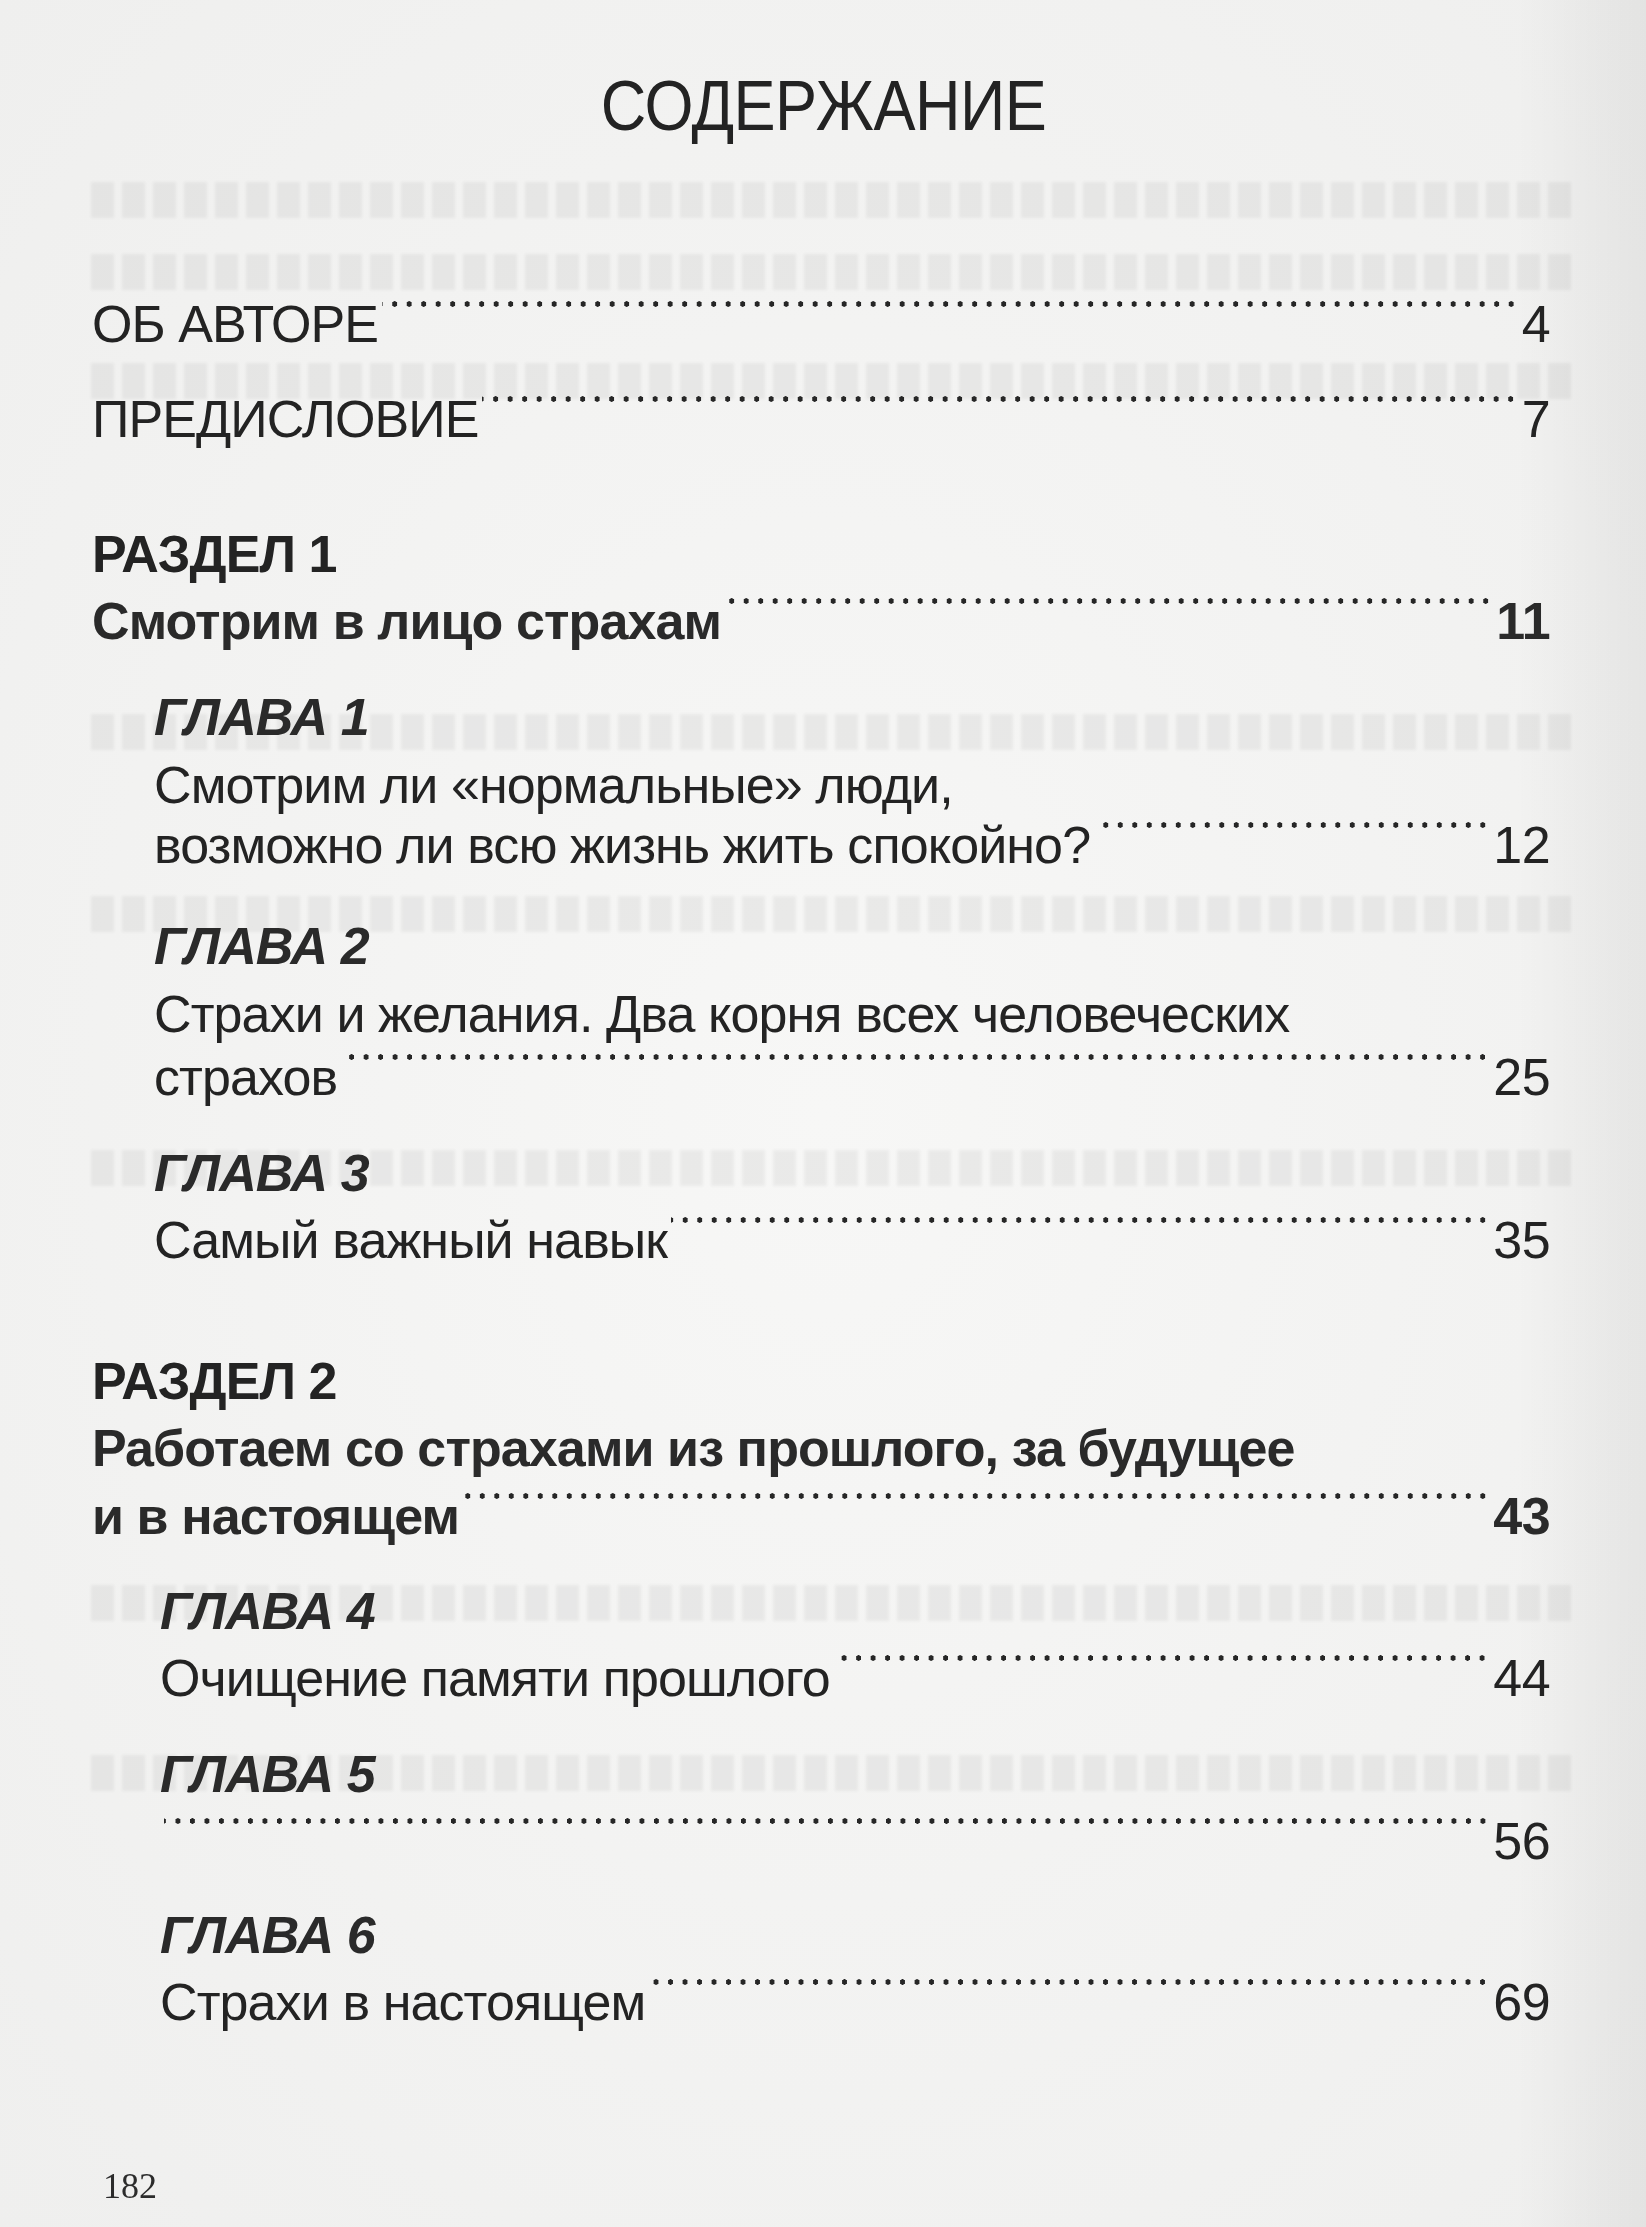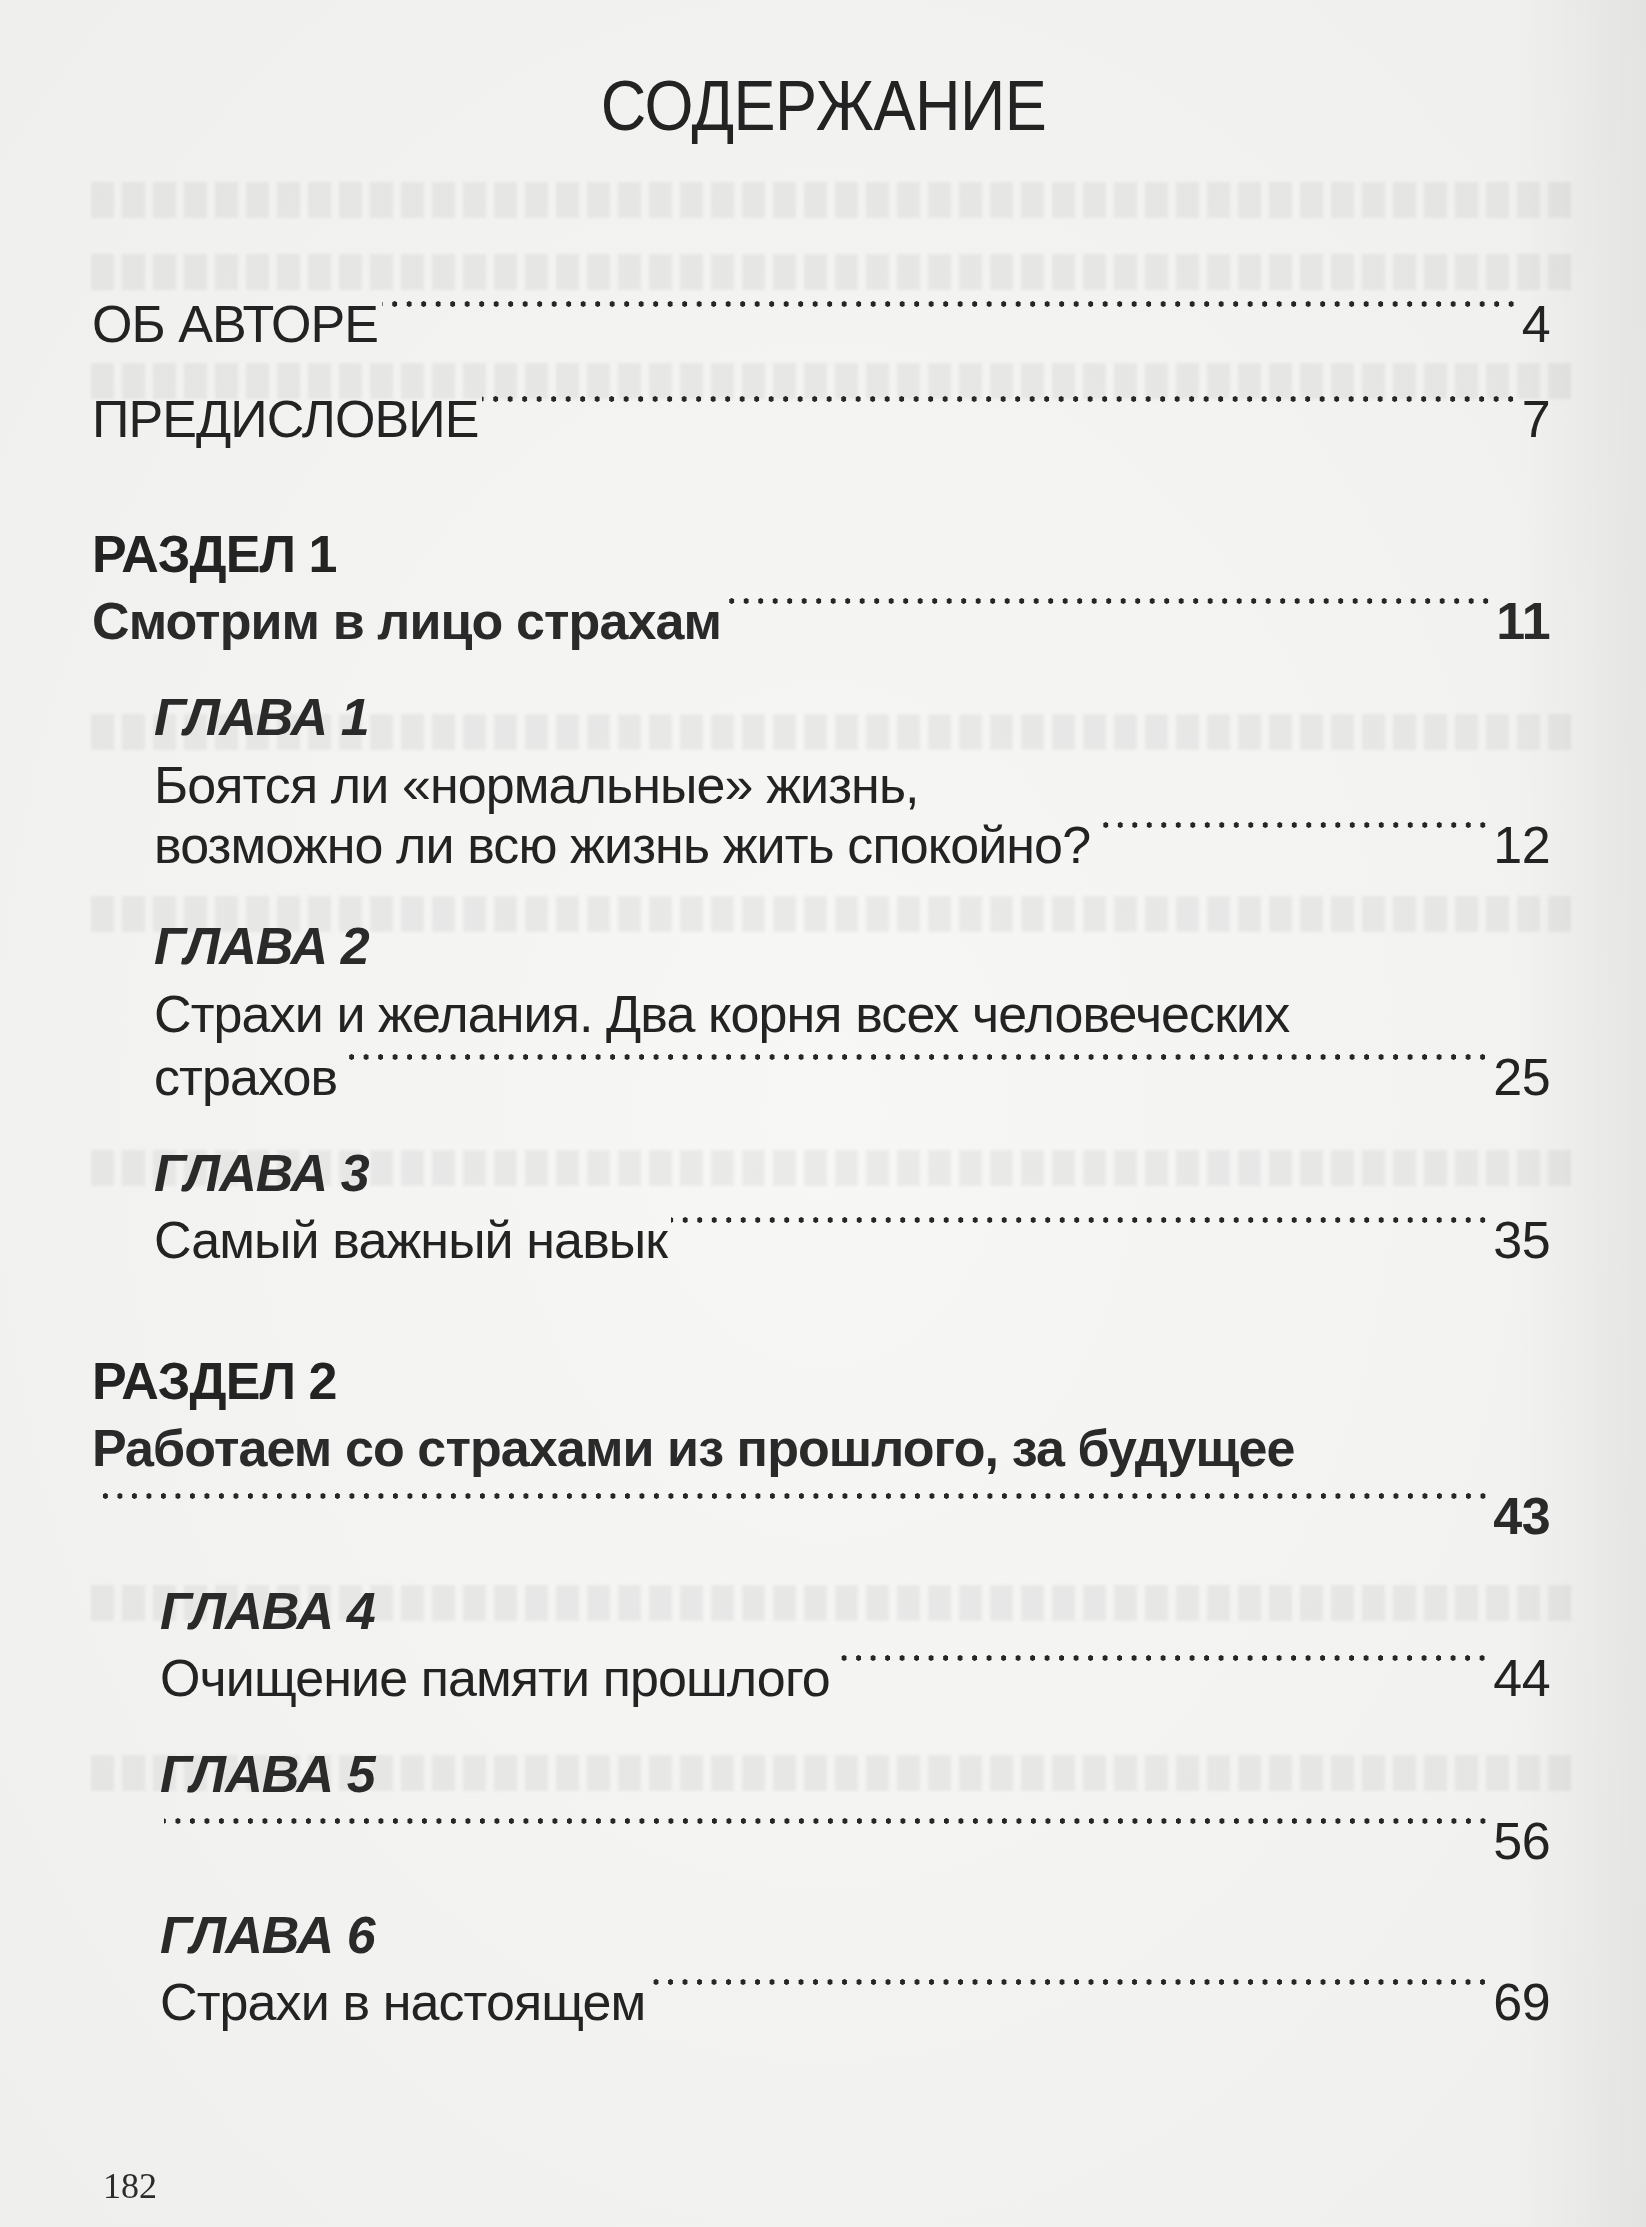--- a/index.html
+++ b/index.html
@@ -86,21 +86,21 @@
 <div class="line l0 semibold" style="top:595px">
   <span class="txt">Смотрим в лицо страхам</span>
   <span class="leader"></span>
   <span class="pg">11</span>
 </div>
 
 <div class="line l1 chap" style="top:691px">
   <span class="txt">ГЛАВА 1</span>
 </div>
 <div class="line l1" style="top:759px">
-  <span class="txt">Боятся ли «нормальные» жизнь,</span>
+  <span class="txt">Смотрим ли «нормальные» люди,</span>
 </div>
 <div class="line l1" style="top:819px">
   <span class="txt">возможно ли всю жизнь жить спокойно?</span>
   <span class="leader"></span>
   <span class="pg">12</span>
 </div>
 
 <div class="line l1 chap" style="top:920px">
   <span class="txt">ГЛАВА 2</span>
 </div>
@@ -122,20 +122,21 @@
   <span class="pg">35</span>
 </div>
 
 <div class="line l0 bold" style="top:1355px">
   <span class="txt">РАЗДЕЛ 2</span>
 </div>
 <div class="line l0 semibold" style="top:1422px">
   <span class="txt">Работаем со страхами из прошлого, за будущее</span>
 </div>
 <div class="line l0 semibold" style="top:1490px">
+  <span class="txt">и в настоящем</span>
   <span class="leader"></span>
   <span class="pg">43</span>
 </div>
 
 <div class="line l2 chap" style="top:1585px">
   <span class="txt">ГЛАВА 4</span>
 </div>
 <div class="line l2" style="top:1652px">
   <span class="txt">Очищение памяти прошлого</span>
   <span class="leader"></span>

